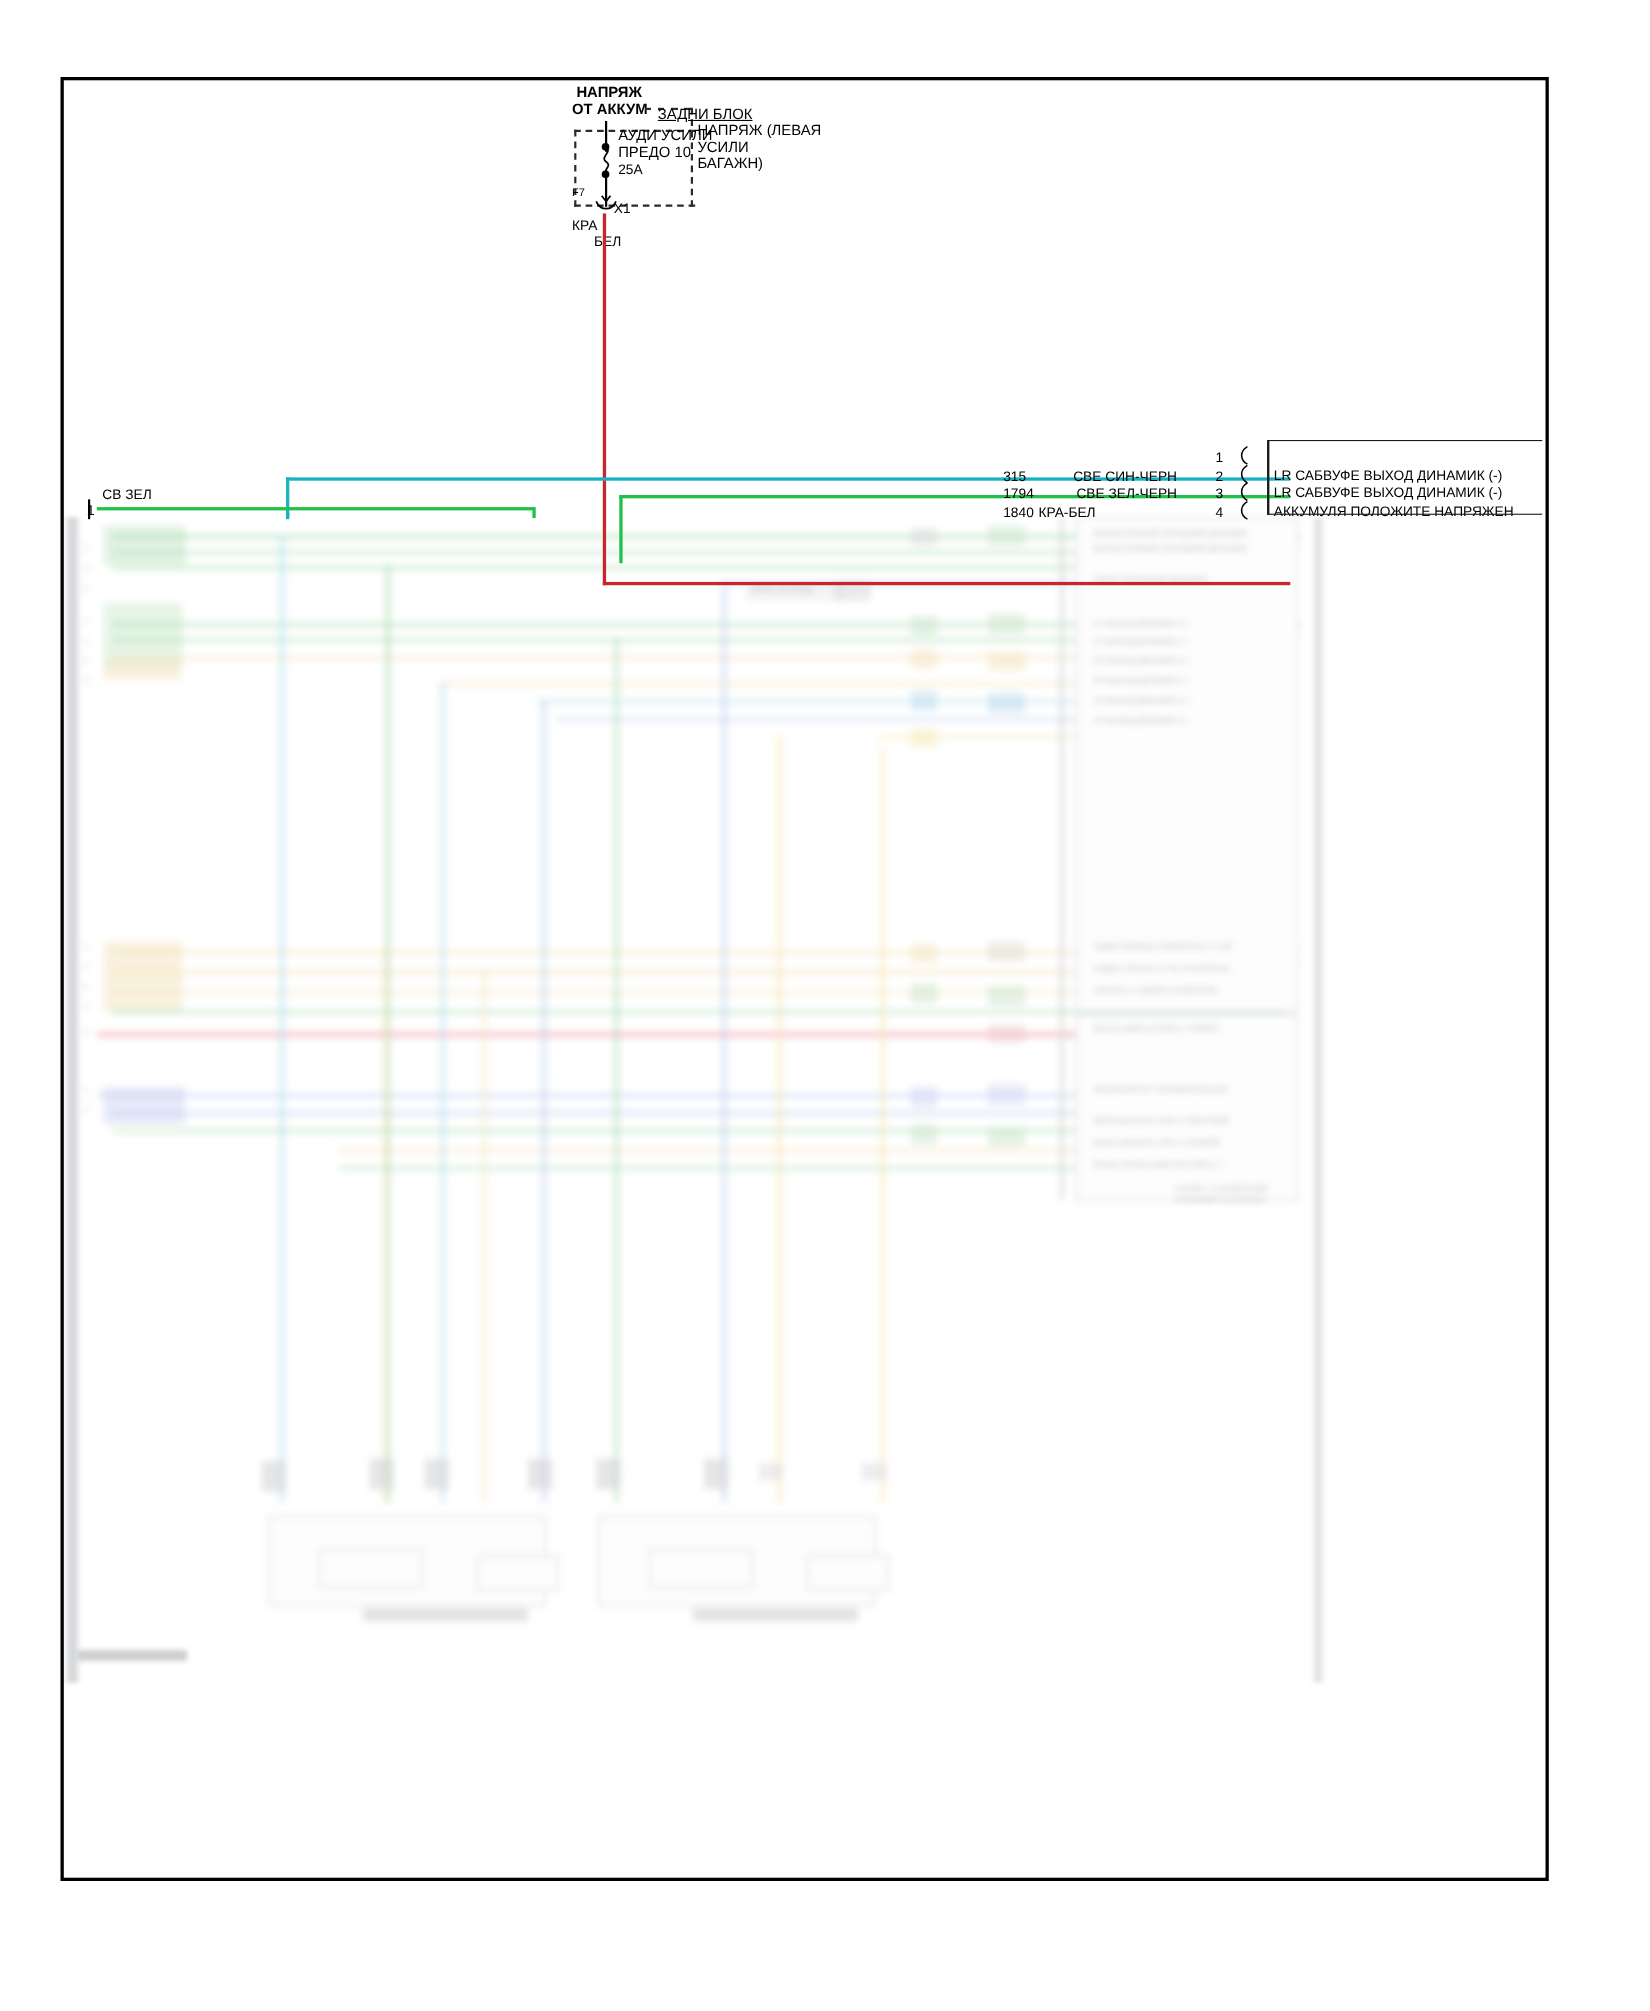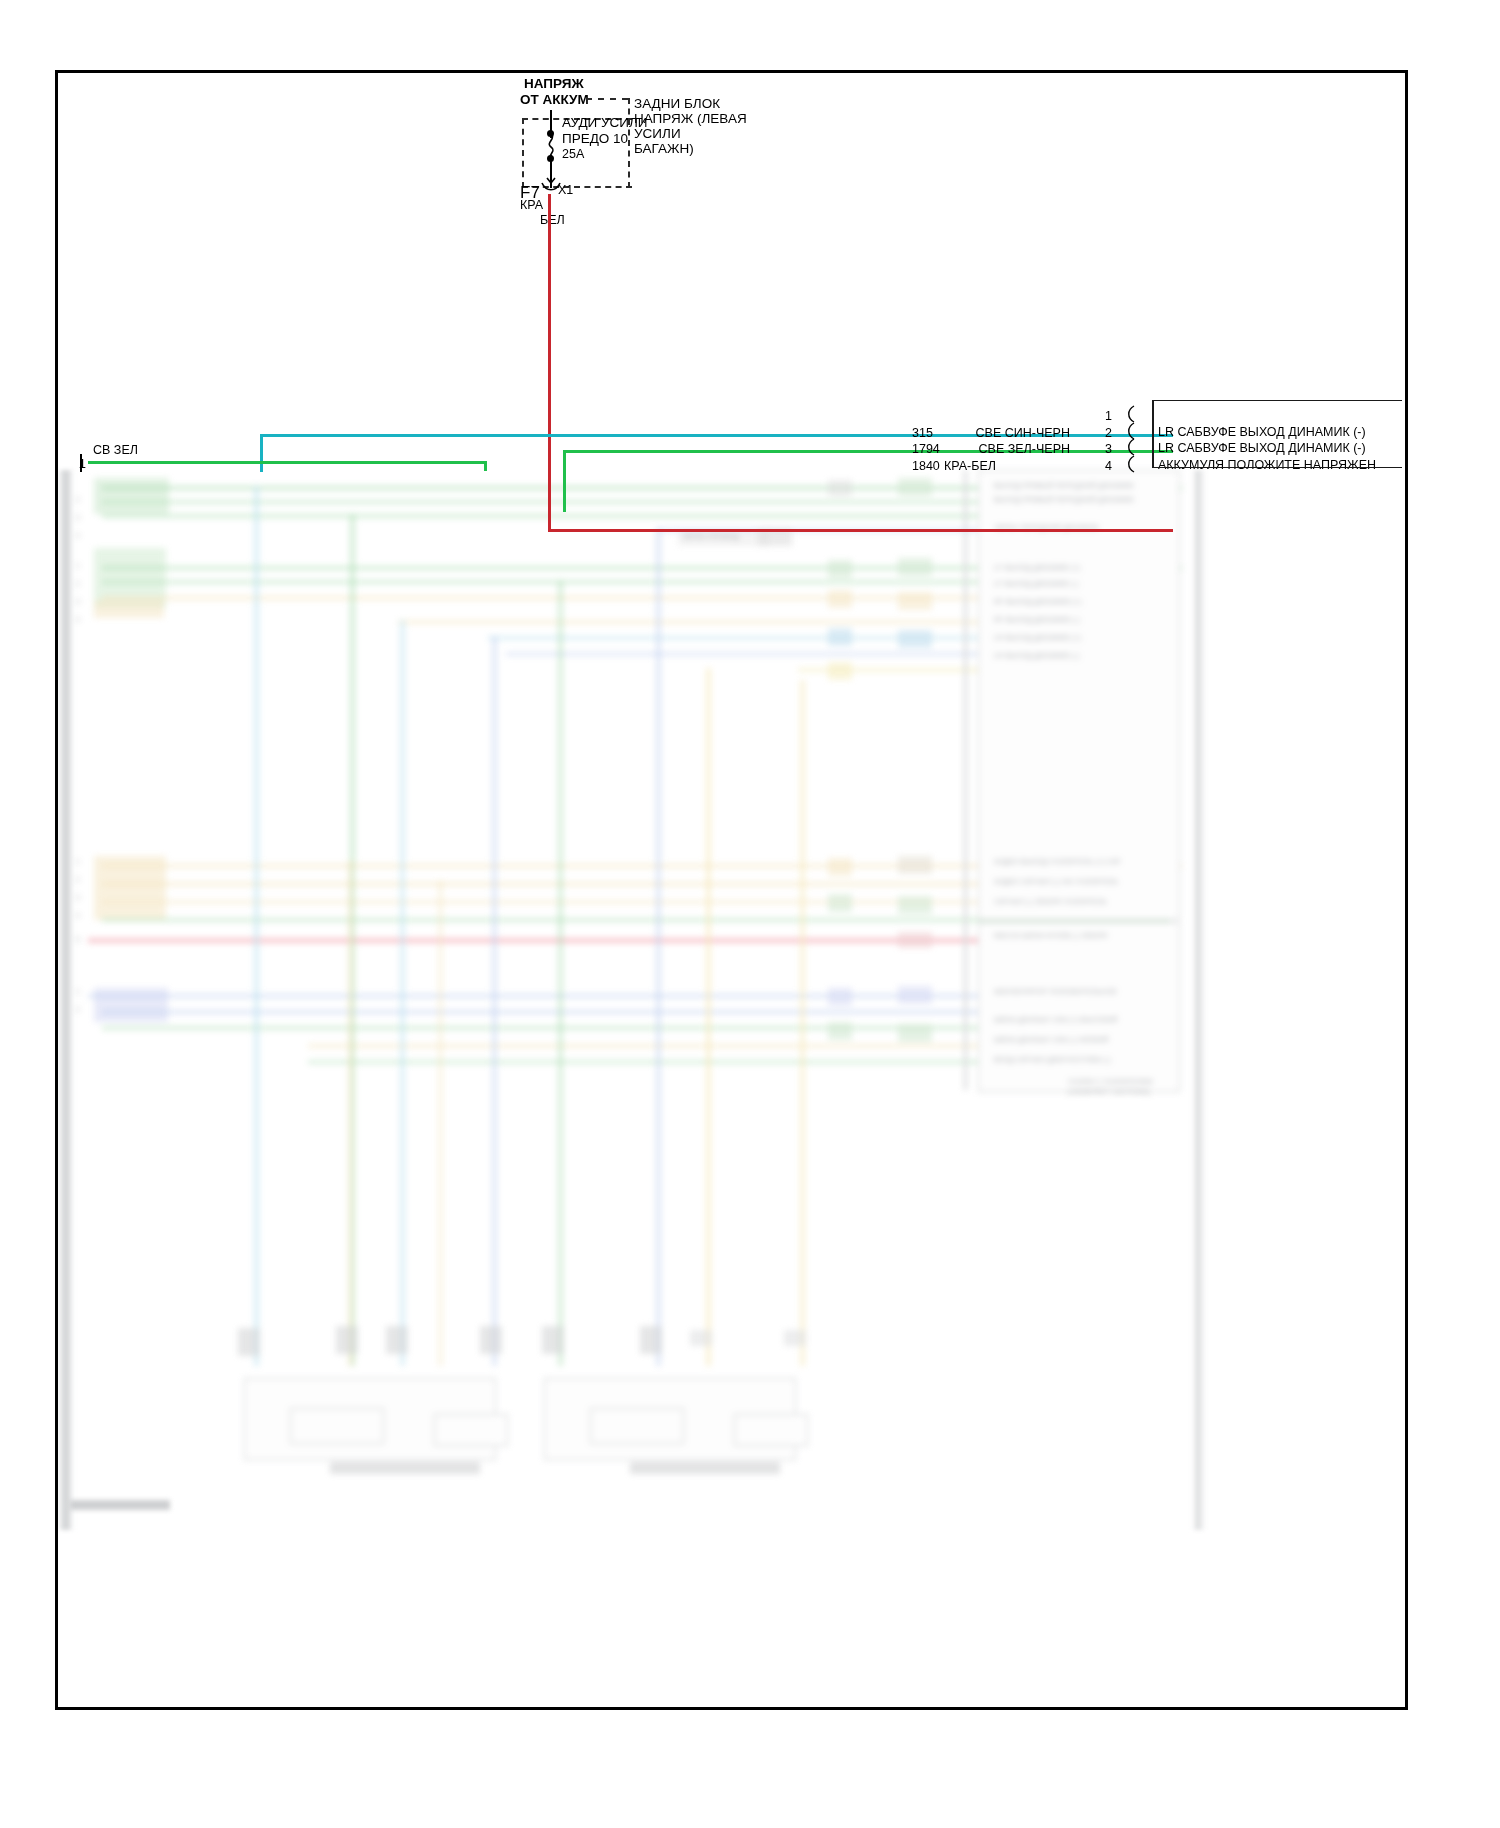--- a/index.html
+++ b/index.html
@@ -268,33 +268,33 @@
     <div class="dot" style="left:547px;top:130px;"></div>
     <div class="dot" style="left:547px;top:155px;"></div>
 
     <div class="lbl" style="left:562px;top:115px;">АУДИ УСИЛИ</div>
     <div class="lbl" style="left:562px;top:131px;">ПРЕДО 10</div>
     <div class="lbl" style="left:562px;top:147px;font-size:12.5px;">25A</div>
 
     <div class="dash-box" style="left:628px;top:98px;width:4px;height:90px;border-left:2px dashed #2a2a2a;border-top:none;border-right:none;border-bottom:none;"></div>
     <div class="wire" style="left:586px;top:98px;width:46px;height:2px;background:repeating-linear-gradient(90deg,#2a2a2a 0 6px,transparent 6px 12px);"></div>
 
-    <div class="lbl" style="left:634px;top:96px;">ЗАДНИ БЛОК</div>
+    <div class="lbl" style="left:598px;top:96px;text-decoration:underline;">ЗАДНИ БЛОК</div>
     <div class="lbl" style="left:634px;top:111px;">НАПРЯЖ (ЛЕВАЯ</div>
     <div class="lbl" style="left:634px;top:126px;">УСИЛИ</div>
     <div class="lbl" style="left:634px;top:141px;">БАГАЖН)</div>
 
     <svg style="position:absolute;left:540px;top:182px;width:22px;height:14px;" viewBox="0 0 22 14">
       <path d="M2,1 C6,10 16,10 20,1" stroke="#000" stroke-width="1.6" fill="none"></path>
     </svg>
     <svg style="position:absolute;left:544px;top:172px;width:14px;height:14px;" viewBox="0 0 14 14">
       <path d="M7,0 L7,10 M3,6 L7,11 L11,6" stroke="#000" stroke-width="1.6" fill="none"></path>
     </svg>
 
-    <div class="lbl" style="left:520px;top:183px;font-size:17px;">F7</div>
+    <div class="lbl" style="left:520px;top:170px;font-size:10px;">F7</div>
     <div class="lbl" style="left:558px;top:183px;font-size:12.5px;">X1</div>
 
     <div class="lbl" style="left:520px;top:198px;font-size:12.5px;">КРА</div>
     <div class="lbl" style="left:540px;top:213px;font-size:12.5px;">БЕЛ</div>
 
     <div class="wire" style="left:548px;top:194px;width:3px;height:338px;background:#c8262e;"></div>
     <div class="wire" style="left:548px;top:529px;width:625px;height:3px;background:#c8262e;"></div>
 
     <div class="wire" style="left:260px;top:434px;width:3px;height:36px;background:#18b2c2;"></div>
     <div class="wire" style="left:260px;top:434px;width:913px;height:3px;background:#18b2c2;"></div>

